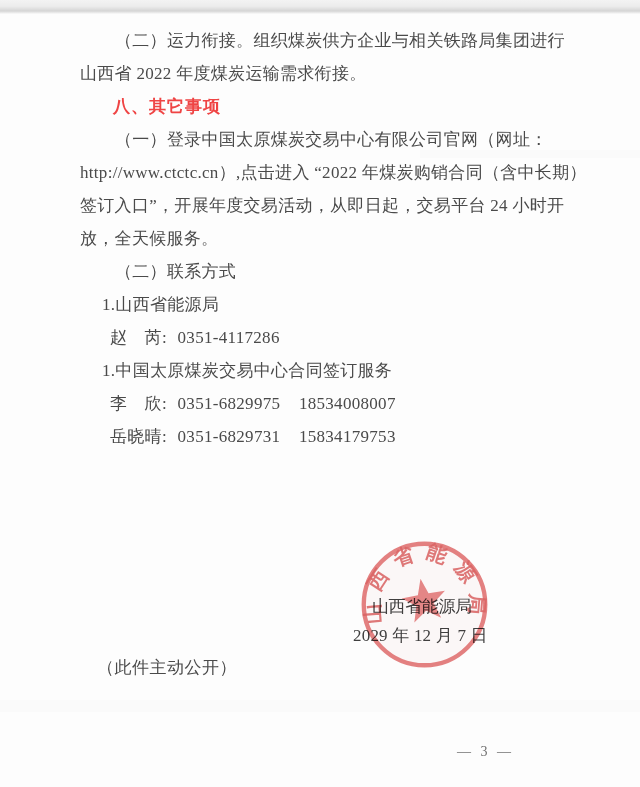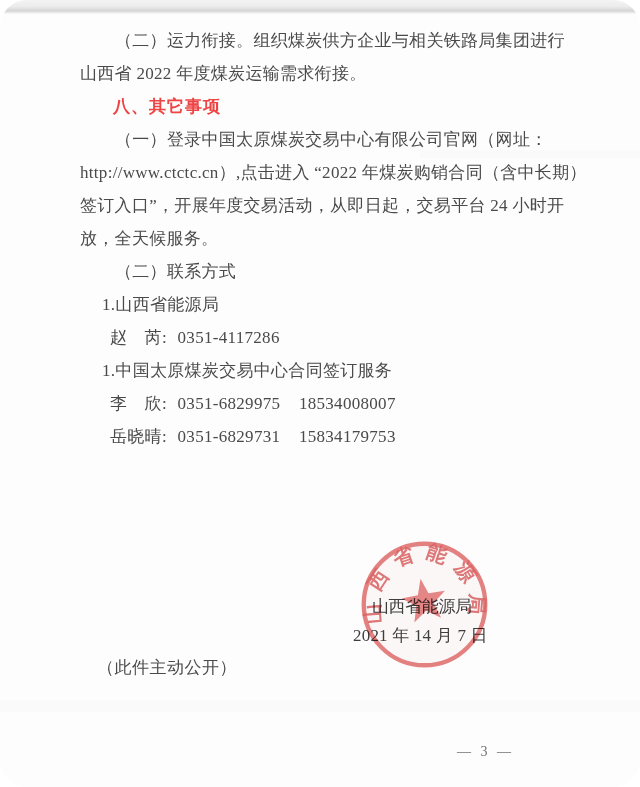--- a/index.html
+++ b/index.html
@@ -3,21 +3,20 @@
 <meta charset="utf-8">
 <style>
   html,body{margin:0;padding:0;}
   .page{
     position:relative;
     width:640px;height:787px;
     background:#fdfdfd;
     overflow:hidden;
     font-family:"Liberation Serif","DejaVu Serif",serif;
     color:#4a4a4a;
-    border-radius:27px;
   }
   
   .scan-top{
     position:absolute;left:0;top:0;width:640px;height:14px;
     background:linear-gradient(180deg,#f3f3f3 0%,#ececec 45%,#d5d5d5 78%,#fbfbfb 100%);
   }
   .scan-band{position:absolute;left:0;width:640px;background:#f6f6f6;opacity:.45;}
   .band-a{top:700px;height:12px;}
   .band-b{top:150px;height:8px;left:420px;width:220px;}
 
@@ -101,21 +100,21 @@
       <span class="mobile">18534008007</span>
     </p>
     <p class="ln ind-name">
       <span class="contact-label">岳晓晴:</span>
       <span class="phone">0351-6829731</span>
       <span class="mobile">15834179753</span>
     </p>
   </main>
 
   <div class="issuer">山西省能源局</div>
-  <div class="issue-date">2021 年 14 月 7 日</div>
+  <div class="issue-date">2029 年 12 月 7 日</div>
 
   <div class="seal">
     <svg viewBox="0 0 140 140" xmlns="http://www.w3.org/2000/svg">
       <circle cx="70" cy="70" r="63" fill="rgba(224,110,110,0.05)" stroke="#dd5a5a" stroke-width="4.5" stroke-opacity="0.85"></circle>
       <path id="sealArc" d="M 25.8,86.1 A 47,47 0 1 1 114.2,86.1" fill="none"></path>
       <text class="rim">
         <textPath href="#sealArc" startOffset="50%" text-anchor="middle">山西省能源局</textPath>
       </text>
       <polygon points="70,43 75.6,59.2 92.8,59.6 79.1,70 84.1,86.4 70,76.6 55.9,86.4 60.9,70 47.2,59.6 64.4,59.2" transform="rotate(-10 70 67)" fill="#dd5a5a" fill-opacity="0.8"></polygon>
     </svg>

